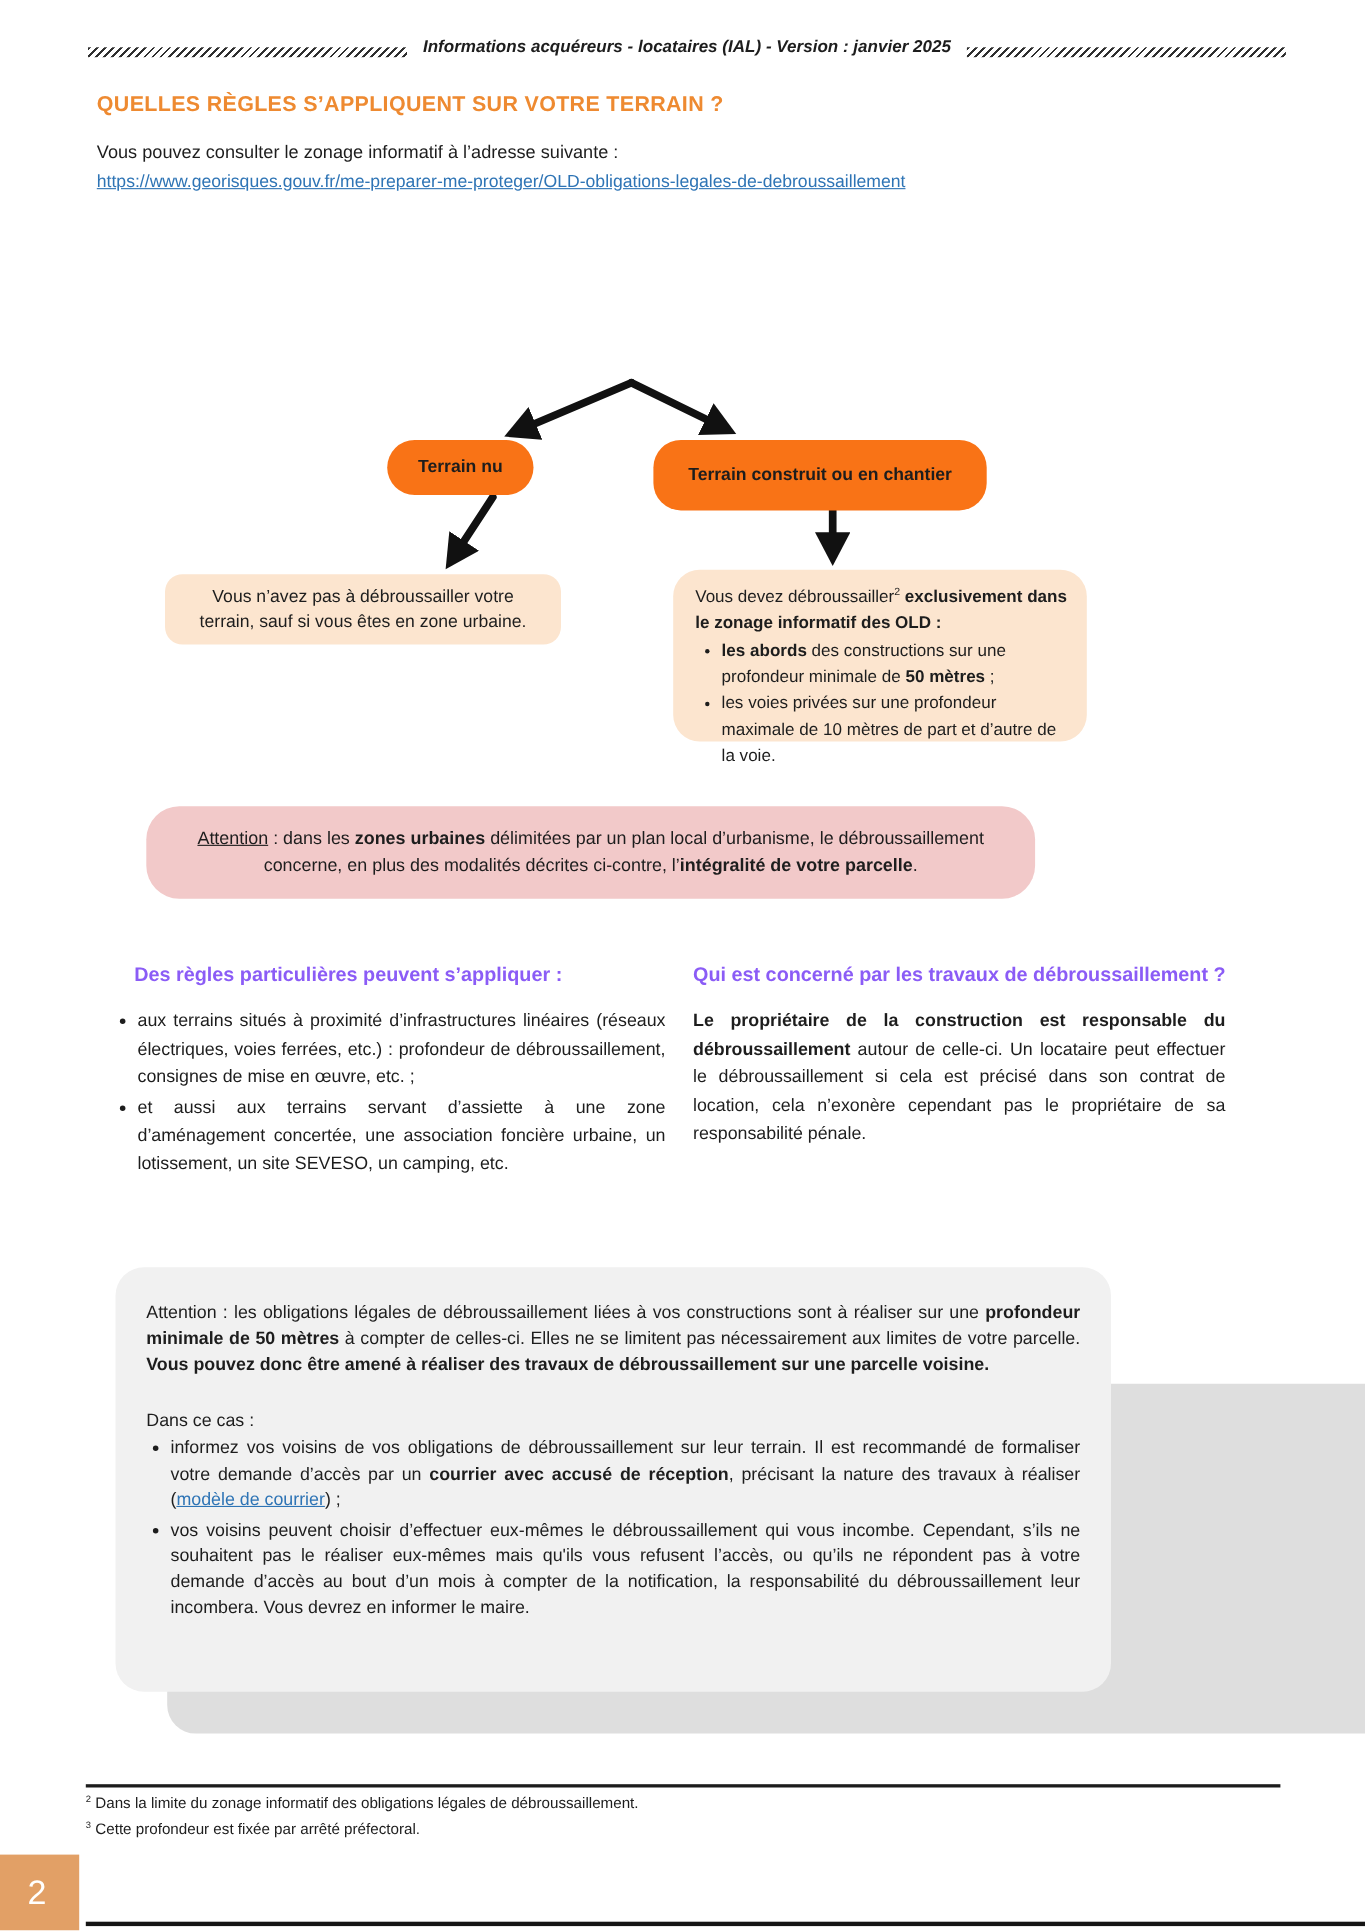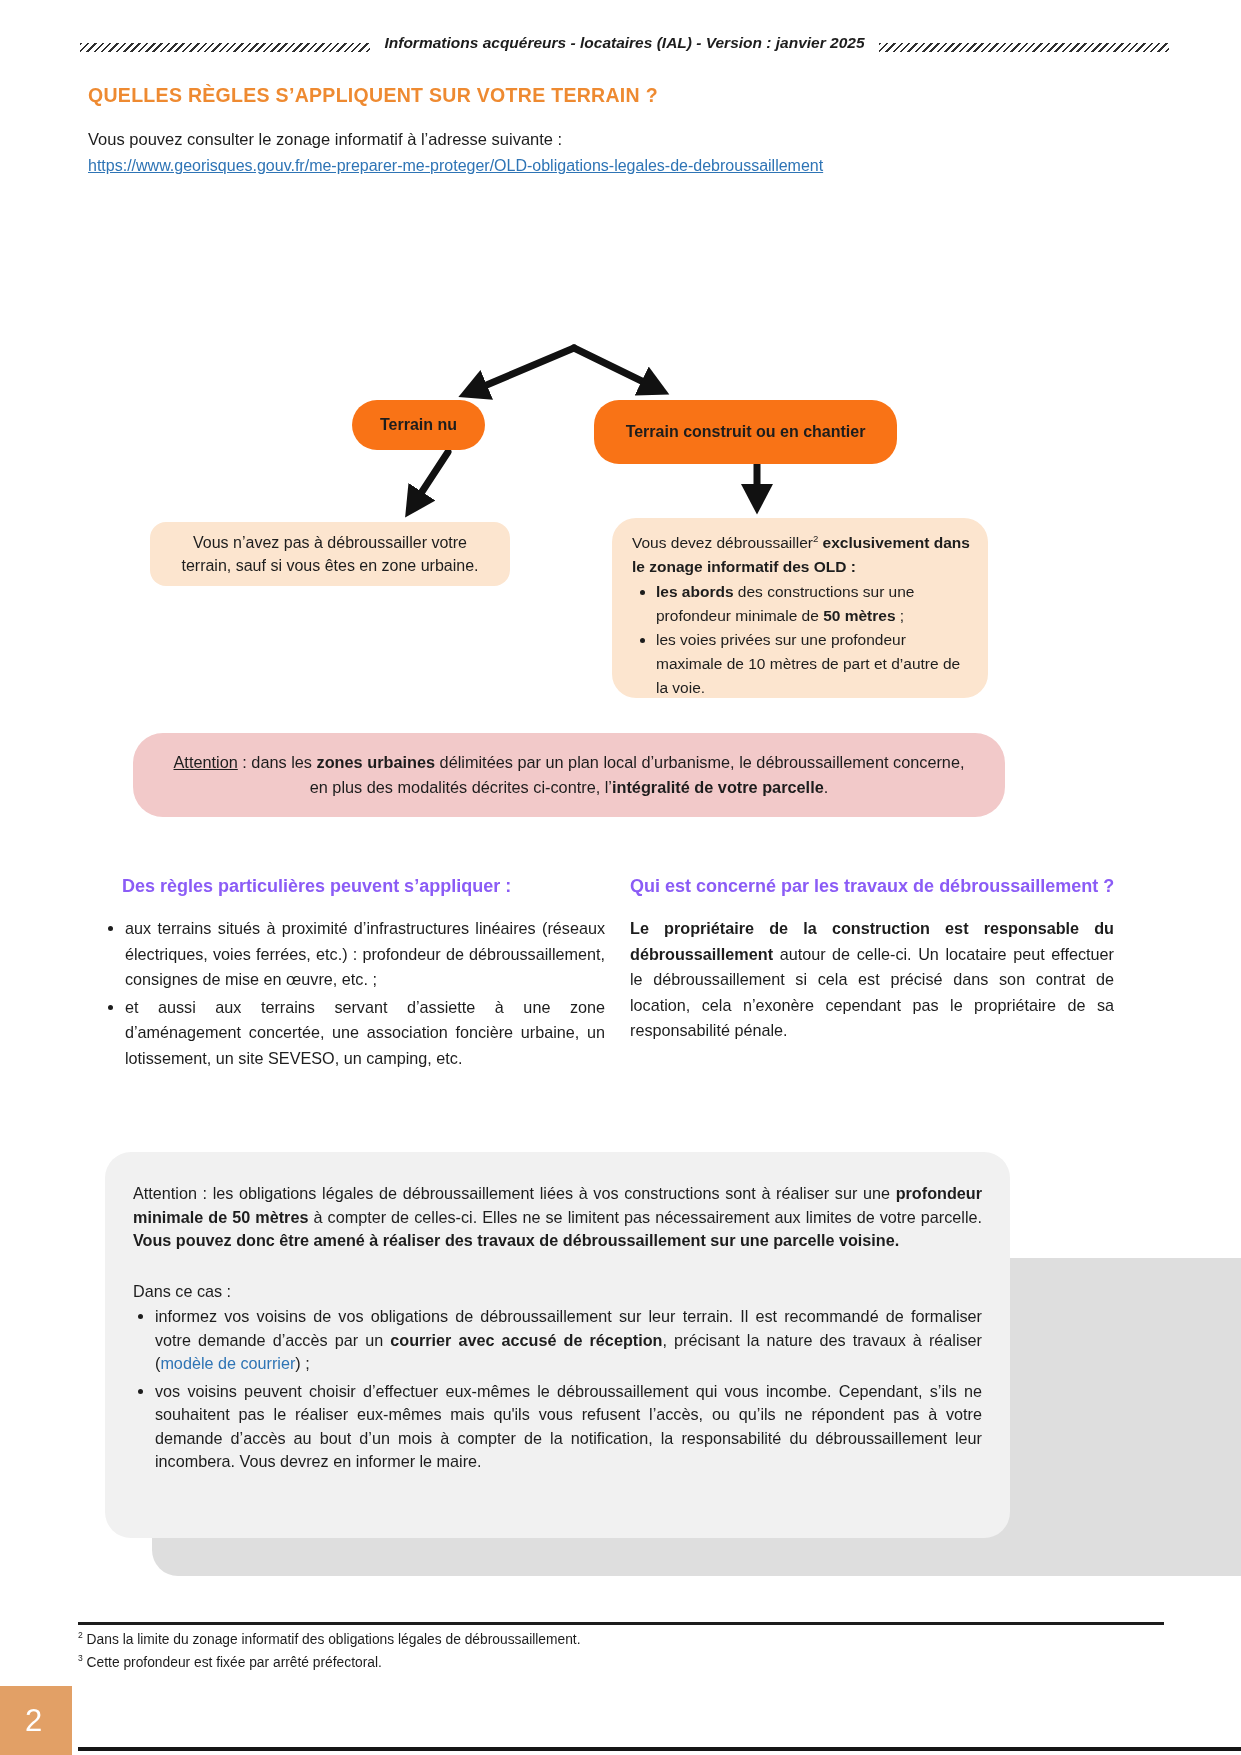--- a/index.html
+++ b/index.html
@@ -24,25 +24,25 @@
           display: flex; flex-direction: column; align-items: center; justify-content: center; gap: 3px; text-align: center; }
   .qbox .l1 { font-weight: 700; font-size: 16.5px; letter-spacing: .2px; }
   .qbox .l2 { font-size: 16px; }
   .gbox { background: #f97316; border-radius: 25px; display: flex; align-items: center; justify-content: center;
           font-weight: 700; font-size: 16px; }
   .gbox-l { left: 352px; top: 400px; width: 133px; height: 50px; }
   .gbox-r { left: 594px; top: 400px; width: 303px; height: 64px; }
   .pbox { background: #fce5cf; border-radius: 24px; }
   .pbox-l { left: 150px; top: 522px; width: 360px; height: 64px; display: flex; align-items: center; justify-content: center;
             text-align: center; font-size: 16px; line-height: 23px; padding: 0 16px; border-radius: 16px; }
-  .pbox-r { left: 612px; top: 518px; width: 376px; height: 180px; padding: 13px 14px 14px 20px;
+  .pbox-r { left: 612px; top: 518px; width: 376px; height: 156px; padding: 13px 14px 14px 20px;
             font-size: 15.5px; line-height: 24px; }
   .pbox-r ul { margin: 1px 0 0 0; padding-left: 24px; }
 
-  .pink { left: 133px; top: 733px; width: 872px; height: 84px; background: #f2c9c9; border-radius: 30px;
+  .pink { left: 133px; top: 733px; width: 808px; height: 84px; background: #f2c9c9; border-radius: 30px;
           display: flex; align-items: center; justify-content: center; text-align: center;
           padding: 0 34px; font-size: 16.3px; line-height: 25px; }
 
   .sec-h { font-size: 18px; font-weight: 700; color: #8b5cf6; }
   .sec-h-l { left: 122px; top: 876px; }
   .sec-h-r { left: 630px; top: 876px; }
   .col-l { left: 100px; top: 916px; width: 505px; font-size: 16.2px; line-height: 25.5px; text-align: justify; }
   .col-l ul { margin: 0; padding-left: 25px; }
   .col-l li { margin-bottom: 2px; }
   .col-r { left: 630px; top: 916px; width: 484px; font-size: 16.2px; line-height: 25.5px; text-align: justify; }
@@ -58,21 +58,21 @@
   .fn { left: 78px; font-size: 13.8px; }
   .fn2 { top: 1632px; } .fn3 { top: 1655px; }
 
   .pagebox { left: 0; top: 1686px; width: 72px; height: 69px; background: #e2a066; color: #fff;
              font-size: 31px; display: flex; align-items: center; padding-left: 25px; }
   .botline { left: 78px; top: 1747px; width: 1163px; height: 4px; background: #151515; }
 
   sup, .rt-sup { font-size: 62%; vertical-align: super; line-height: 0; }
   .rt-b { font-weight: 700; }
   .rt-u { text-decoration: underline; }
-  .rt-link { color: #2E74B5; cursor: pointer; }
+  .rt-link { color: #2E74B5; text-decoration: underline; cursor: pointer; }
 </style>
 </head>
 <body>
 
 <div class="page">
 
   <div class="abs hdr">
     <div class="hatch"></div>
     <div class="hdr-text">Informations acquéreurs - locataires (IAL) - Version : janvier 2025</div>
     <div class="hatch"></div>

